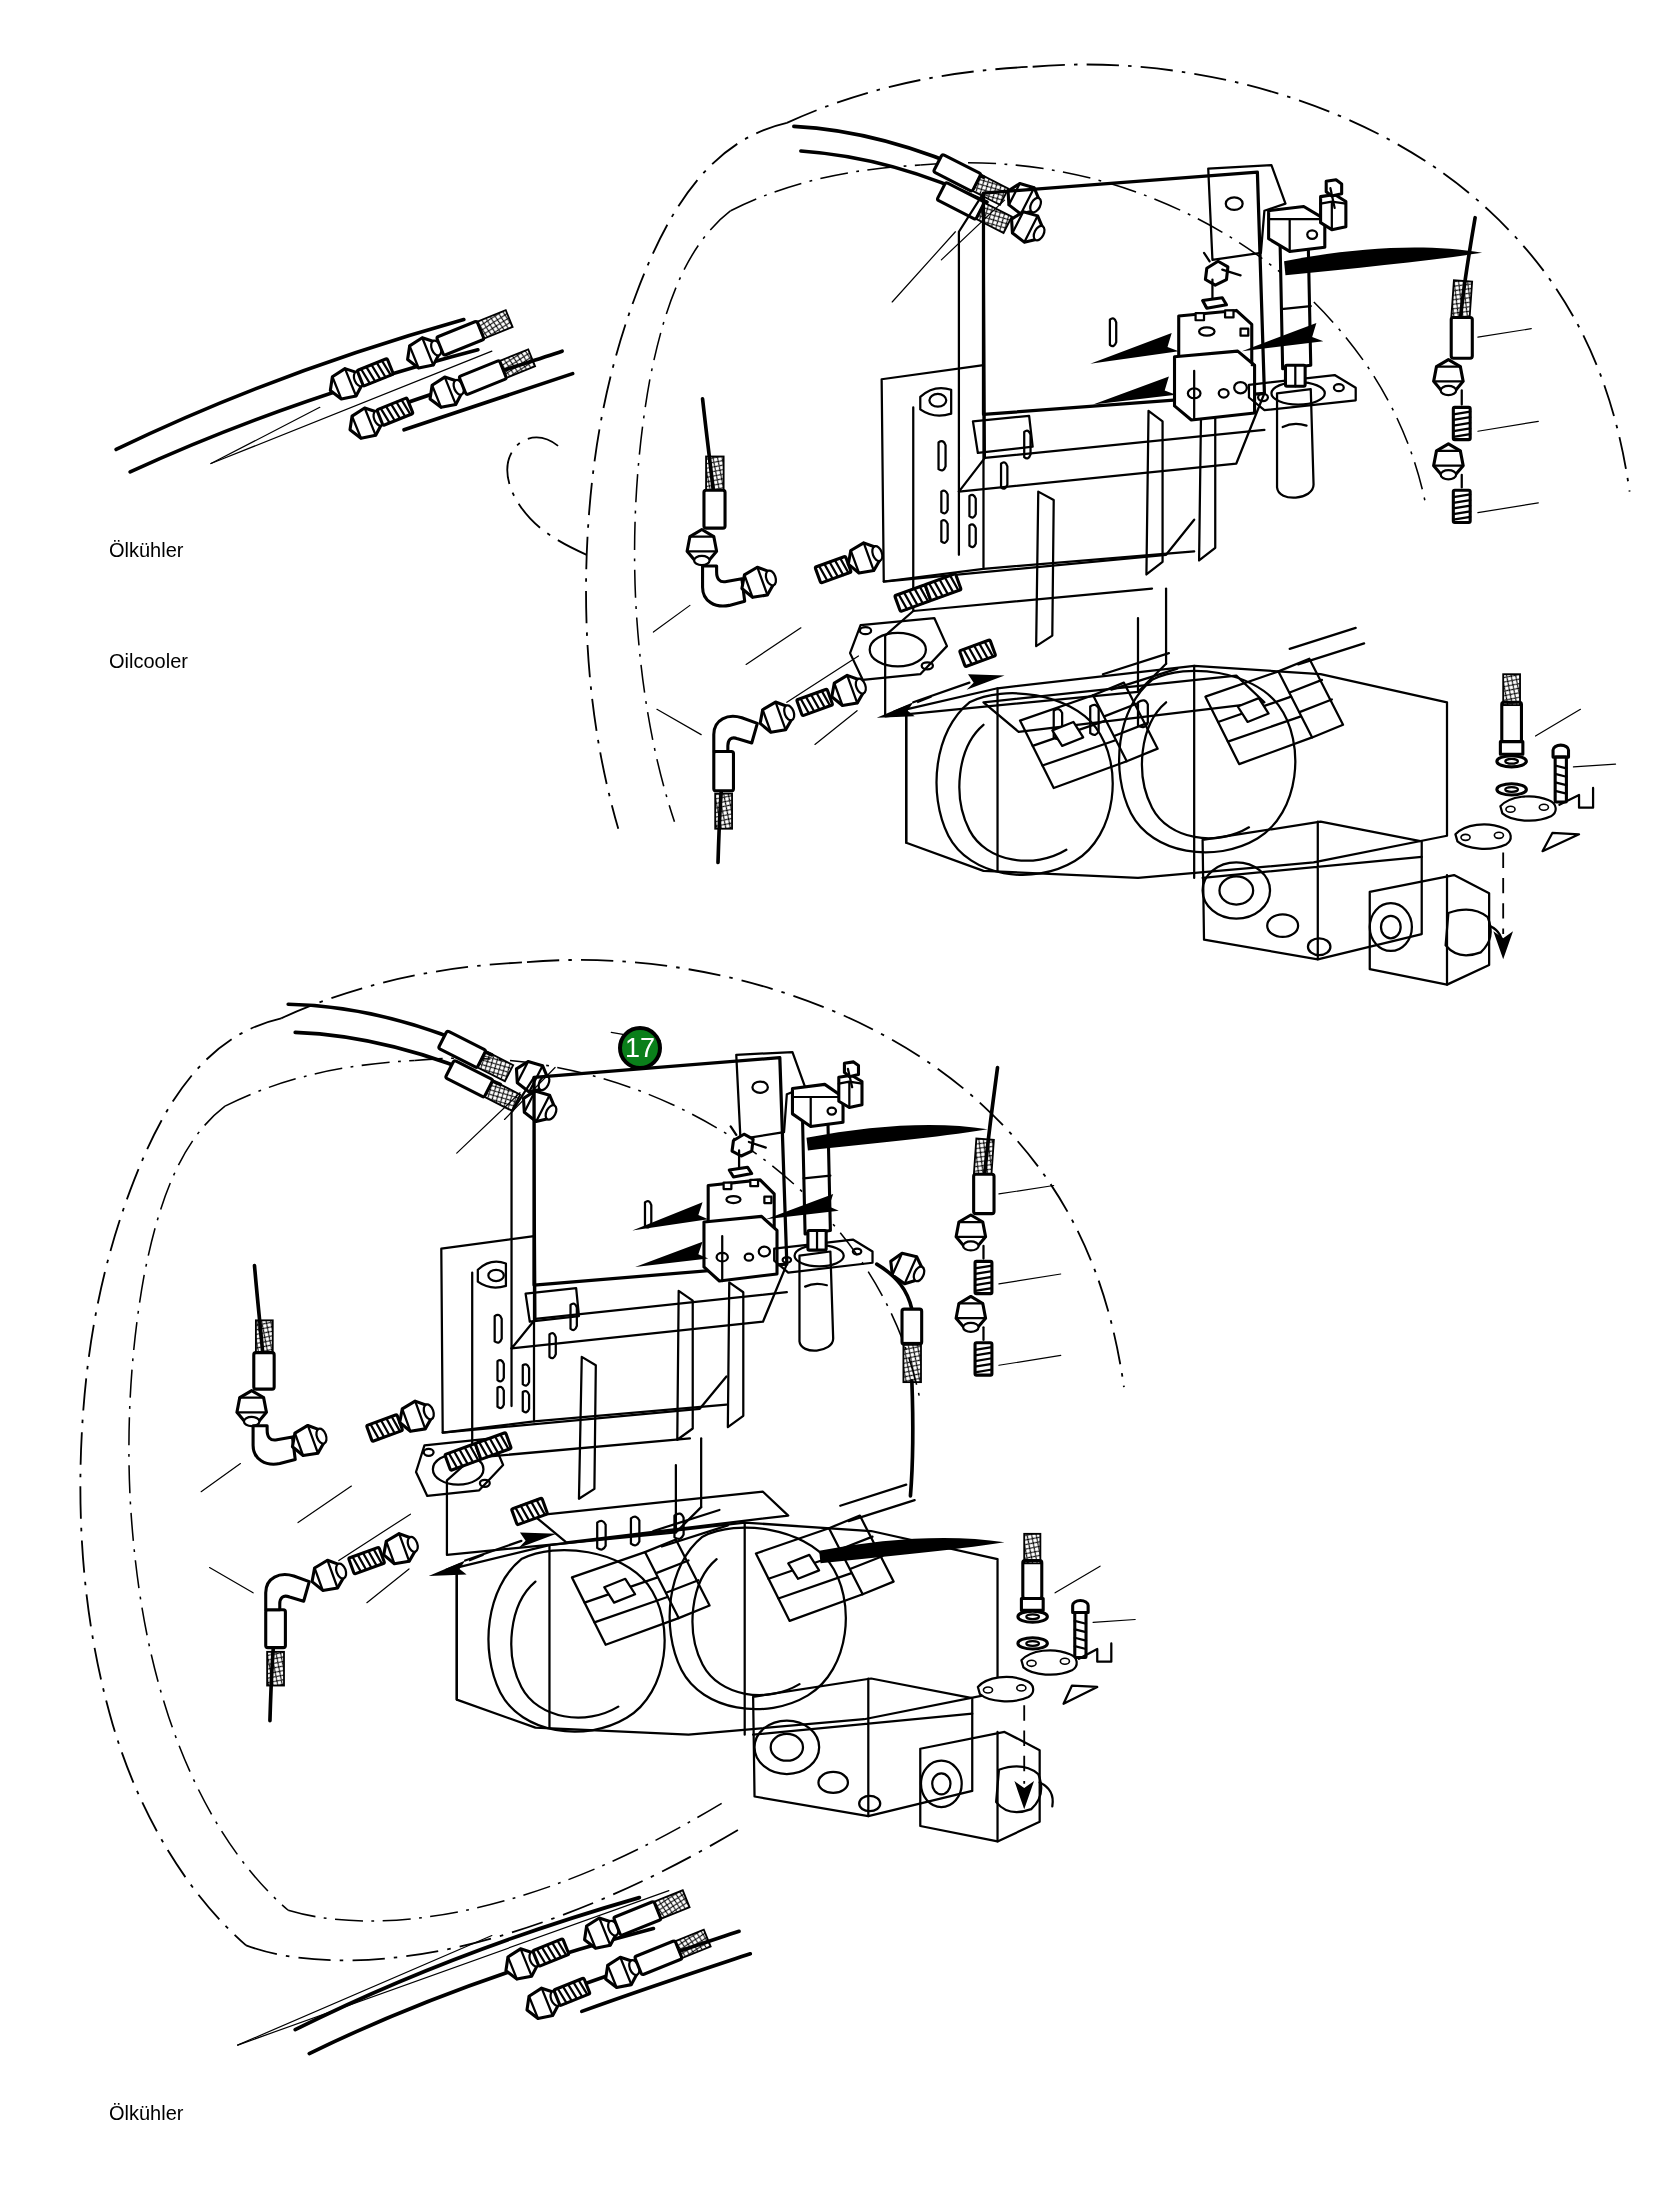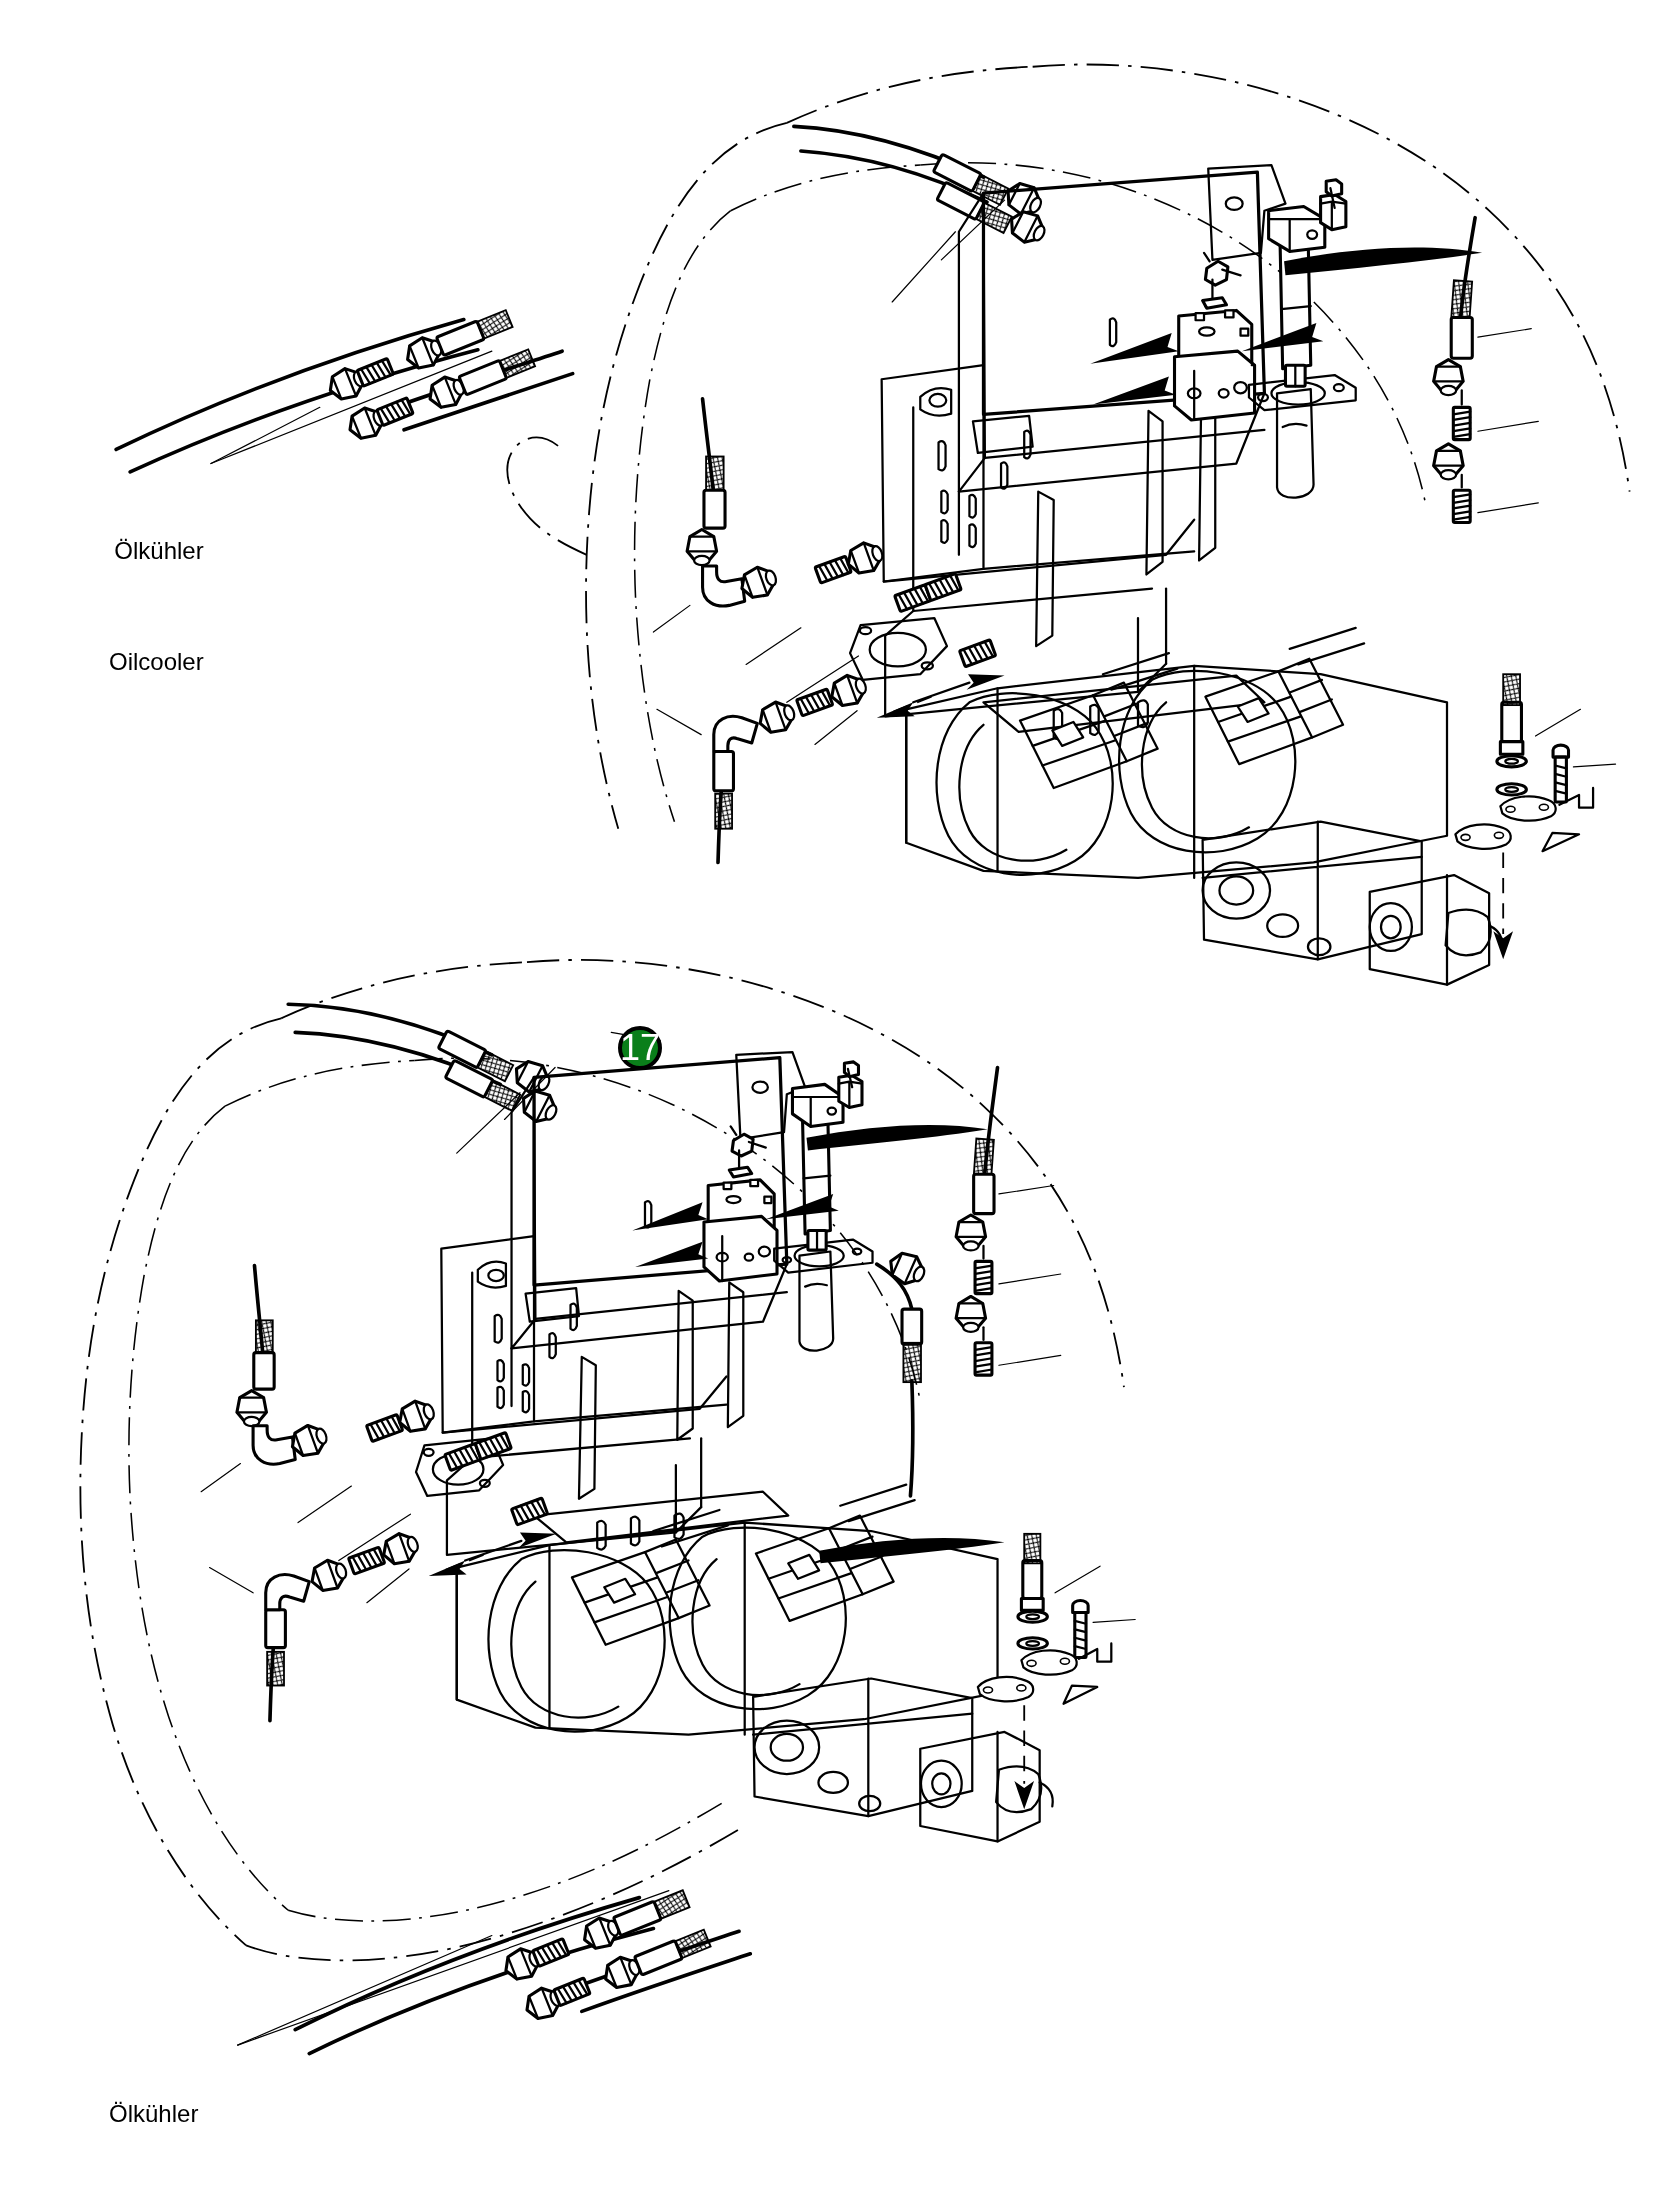--- a/index.html
+++ b/index.html
@@ -1,24 +1,24 @@
 <!DOCTYPE html>
 <html style="font-size:11.2px"><head>
 <meta charset="utf-8">
 <style>
   html,body{margin:0;padding:0;background:#ffffff;}
   body{width:1672px;height:2194px;position:relative;overflow:hidden;
        font-family:"Liberation Sans", sans-serif;}
   .canvas{position:absolute;inset:0;width:1672px;height:2194px;}
-  .label{position:absolute;color:#000;font-size:24px;line-height:37px;
-         font-family:"Liberation Sans", sans-serif;white-space:pre;text-align:right;}
+  .label{position:absolute;color:#000;font-size:20px;line-height:37px;
+         font-family:"Liberation Sans", sans-serif;white-space:pre;}
   .label .l1,.label .l2{display:block;}
   .badge{position:absolute;border-radius:50%;
          display:flex;align-items:center;justify-content:center;
-         color:#ffffff;font-size:36px;font-weight:400;
+         color:#ffffff;font-size:27px;font-weight:400;
          font-family:"Liberation Sans", sans-serif;}
   svg{display:block;}
 </style>
 </head>
 <body>
 
 <svg class="canvas" viewBox="0 0 2380 3124" xmlns="http://www.w3.org/2000/svg">
   <defs>
     <style>
       .o  {fill:none;stroke:#000;stroke-width:3.2;stroke-linecap:round;stroke-linejoin:round;}

